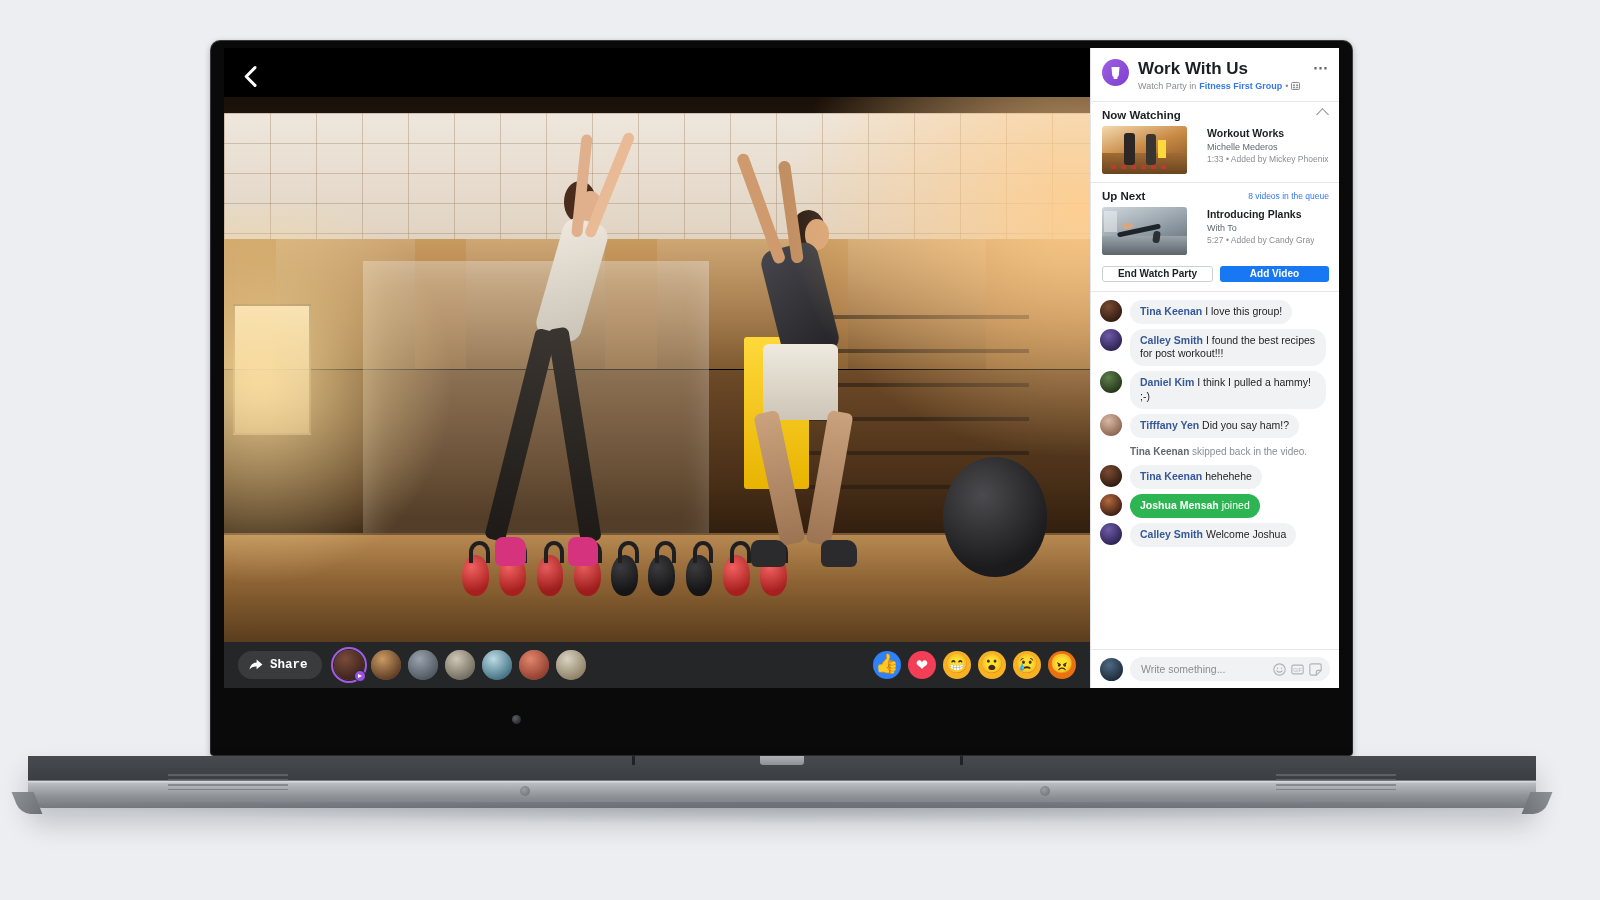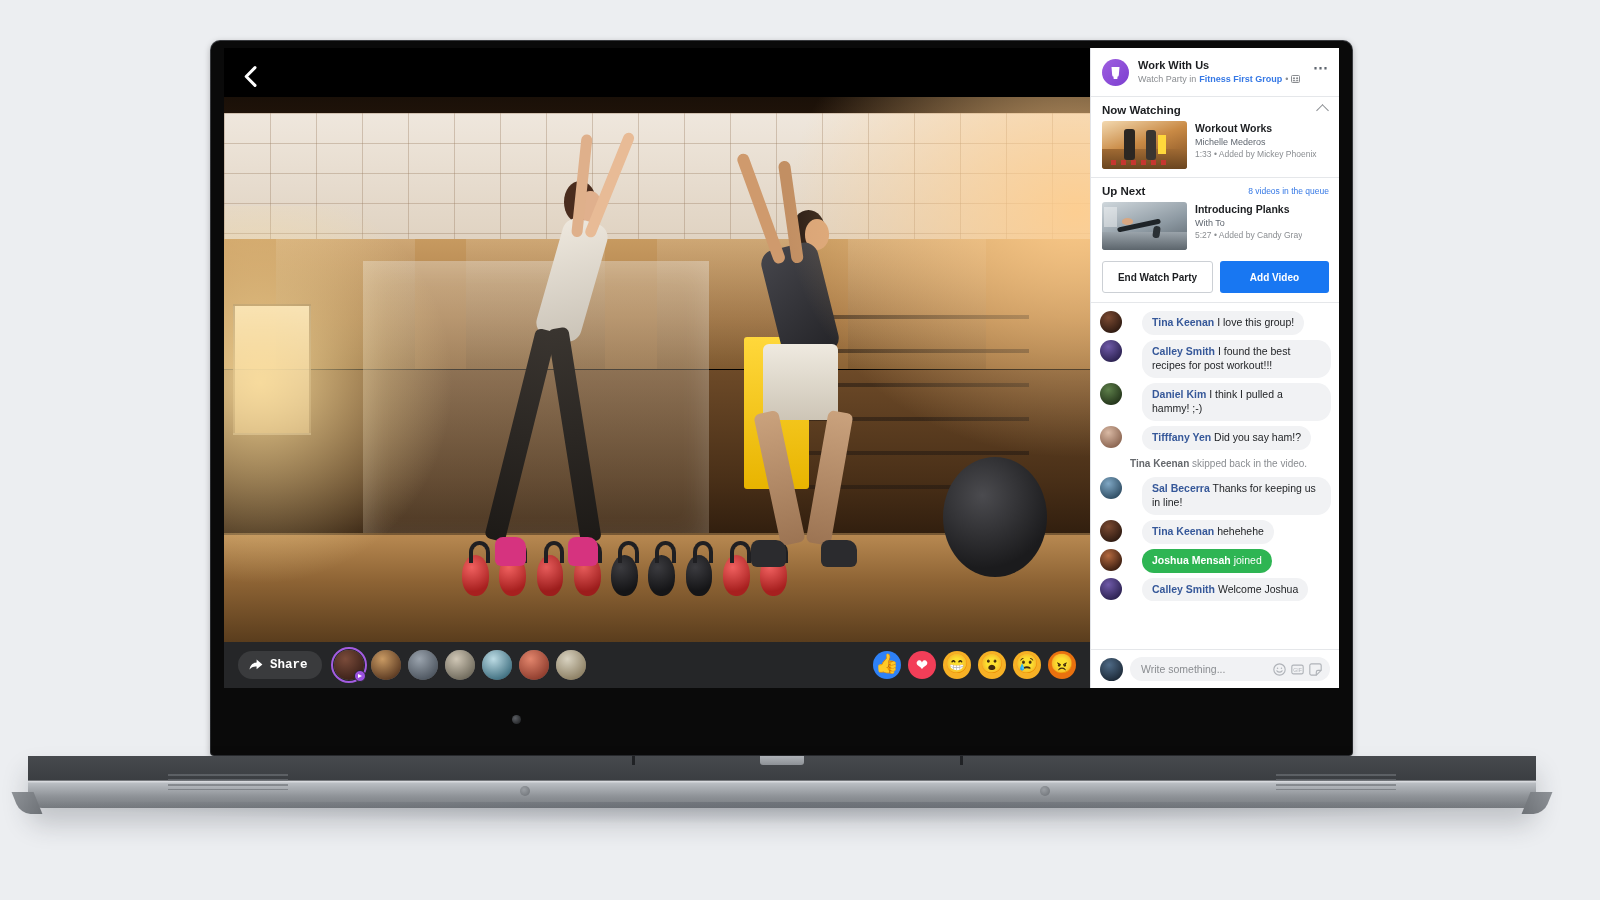--- a/index.html
+++ b/index.html
@@ -151,51 +151,51 @@
   .r-like { background:#2e81f7; }
   .r-love { background:#f33e58; }
   .r-haha, .r-wow, .r-sad { background:#f7b125; }
   .r-angry { background:#e9710f; }
 
   
   .sb-header { display:flex; align-items:flex-start; gap:9px; padding:11px 10px 10px 11px;
      border-bottom:1px solid #e5e7ea; position:relative; }
   .group-ava { width:27px; height:27px; border-radius:50%; flex:0 0 auto;
      background:linear-gradient(135deg,#9f5fe0,#7c3fd0); display:flex; align-items:center; justify-content:center; }
-  .grp-title { font-size:11px; font-weight:bold; color:#1c1e21; line-height:1.15; }
+  .grp-title { font-size:17px; font-weight:bold; color:#1c1e21; line-height:1.15; }
   .grp-sub { font-size:9px; color:#8a8d91; margin-top:2px; display:flex; align-items:center; gap:3px; flex-wrap:wrap; }
   .grp-sub b { color:#3578e5; font-weight:bold; }
   .dots { position:absolute; right:10px; top:12px; color:#606770; font-size:15px; letter-spacing:1px;
           cursor:pointer; line-height:1; font-weight:bold; }
 
   .sec-row { display:flex; align-items:center; justify-content:space-between;
      padding:7px 10px 3px 11px; }
   .sec-title { font-size:11.5px; font-weight:bold; color:#1c1e21; }
   .sec-link { font-size:8.5px; color:#3578e5; cursor:pointer;margin-left:35px; }
   .chev { width:9px; height:9px; border-left:1.6px solid #8a8d91; border-top:1.6px solid #8a8d91;
      transform:rotate(45deg); cursor:pointer; margin-right:2px; }
 
-  .vid-row { display:flex; gap:8px; padding:2px 10px 8px 11px; cursor:pointer; }
+  .vid-row { display:flex; gap:20px; padding:2px 10px 8px 11px; cursor:pointer; }
   .vid-thumb { width:85px; height:48px; border-radius:3px; flex:0 0 auto; overflow:hidden; position:relative; }
   .vid-meta { min-width:0; padding-top:1px; }
   .vid-title { font-size:10.5px; font-weight:bold; color:#1c1e21; line-height:1.25;
      white-space:nowrap; overflow:hidden; text-overflow:ellipsis; }
   .vid-by { font-size:9px; color:#606770; margin-top:2px; }
   .vid-info { font-size:8.5px; color:#8a8d91; margin-top:2px; white-space:nowrap;
      overflow:hidden; text-overflow:ellipsis; }
 
   .btn-row { display:flex; gap:7px; padding:3px 10px 9px 11px; border-bottom:1px solid #e5e7ea; }
-  .btn { flex:1; height:32px; border-radius:3px; font-size:10px; font-weight:bold;
+  .btn { flex:1; height:16px; border-radius:3px; font-size:10px; font-weight:bold;
      display:flex; align-items:center; justify-content:center; cursor:pointer; }
   .btn-sec { background:#fff; color:#1c1e21; border:1px solid #ccd0d5; }
   .btn-pri { background:#1877f2; color:#fff; }
 
   .chat { flex:1; overflow:hidden; padding:8px 8px 4px 9px; background:#fff;
      display:flex; flex-direction:column; gap:5px; }
-  .msg { display:flex; align-items:flex-start; gap:20px; }
+  .msg { display:flex; align-items:flex-start; gap:8px; }
   .msg-ava { width:22px; height:22px; border-radius:50%; flex:0 0 auto; background:#bbb; }
   .bubble { background:#f1f2f4; border-radius:14px; padding:5px 10px; font-size:10.5px;
      color:#1c1e21; line-height:1.33; max-width:196px; }
   .bubble b { color:#365899; font-weight:bold; }
   .bubble.joined { background:#2eb553; color:#fff; border-radius:14px; }
   .bubble.joined b { color:#fff; }
   .sysmsg { font-size:10px; color:#8a8d91; padding:2px 0 2px 30px; line-height:1.3; }
   .sysmsg b { color:#65686c; font-weight:bold; }
 
   .composer { border-top:1px solid #e5e7ea; padding:7px 9px; display:flex; align-items:center; gap:7px; }
@@ -437,26 +437,20 @@
             <div class="bubble">
               <b>Tifffany Yen</b><span> Did you say ham!?</span>
             </div>
           </div>
 
           <div class="sysmsg">
             <b>Tina Keenan</b><span> skipped back in the video.</span>
           </div>
 
 
-          <div class="msg">
-            <div class="msg-ava" style="background:radial-gradient(circle at 38% 30%,#7fa7c4,#2f4d63 78%)"></div>
-            <div class="bubble">
-              <b>Sal Becerra</b><span> Thanks for keeping us in line!</span>
-            </div>
-          </div>
 
           <div class="msg">
             <div class="msg-ava" style="background:radial-gradient(circle at 38% 30%,#7b4a32,#2e1a11 78%)"></div>
             <div class="bubble">
               <b>Tina Keenan</b><span> hehehehe</span>
             </div>
           </div>
 
           <div class="msg">
             <div class="msg-ava" style="background:radial-gradient(circle at 38% 30%,#b4693f,#3a1d10 78%)"></div>

